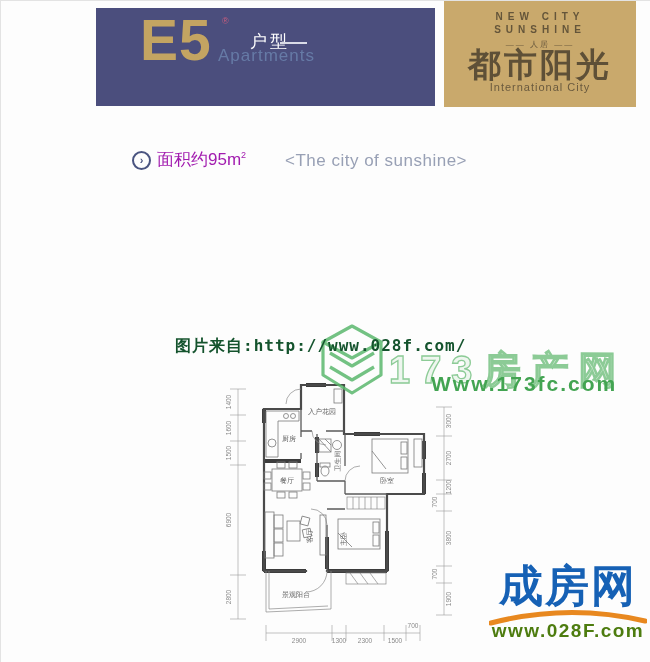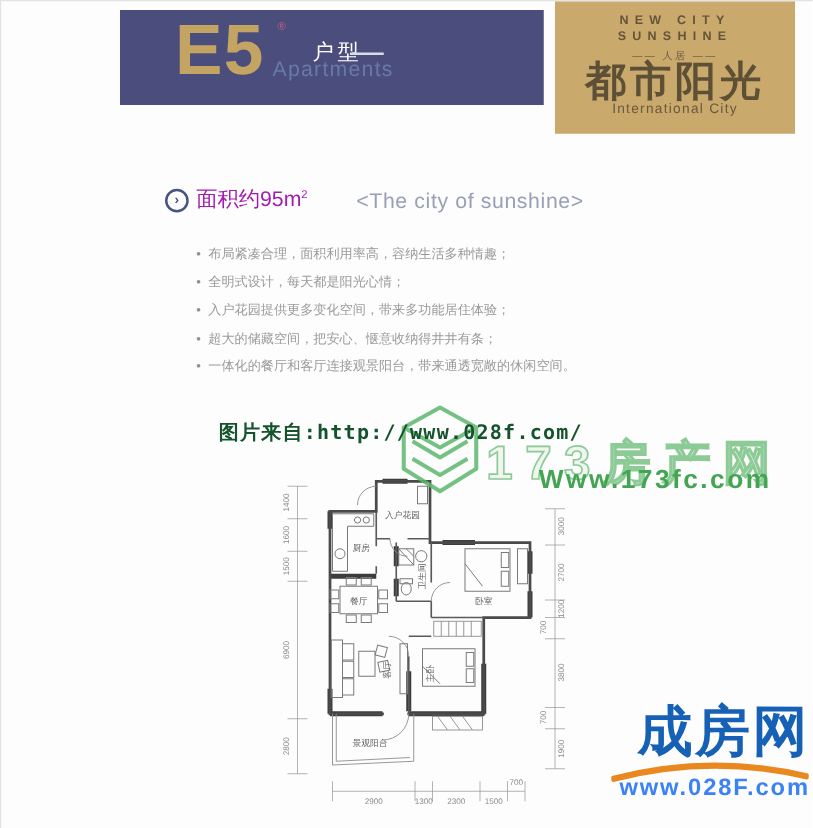--- a/index.html
+++ b/index.html
@@ -1,19 +1,19 @@
 <!DOCTYPE html>
 <html><head>
 <meta charset="utf-8">
 <style>
   html,body{margin:0;padding:0;background:#fff;}
   .page{position:relative;width:650px;height:662px;background:#fdfdfd;border:1px solid #e3e3e3;
         font-family:"Liberation Sans",sans-serif;overflow:hidden;}
   
-  .banner{position:absolute;left:95px;top:7px;width:339px;height:76px;background:#4b4e7d;}
+  .banner{position:absolute;left:95px;top:7px;width:339px;height:98px;background:#4b4e7d;}
   .e5{position:absolute;left:44px;top:4px;font-size:57px;font-weight:bold;color:#c3a462;letter-spacing:1px;line-height:1;}
   .reg{position:absolute;left:126px;top:8px;font-size:9px;color:#c75d7e;}
   .hu{position:absolute;left:122px;top:22px;font-size:17px;color:#ffffff;letter-spacing:3px;margin-left:32px;}
   .dash-line{position:absolute;left:184px;top:34px;width:27px;height:2px;background:#d9dbe7;}
   .apartments{position:absolute;left:122px;top:38px;font-size:17px;color:rgba(120,152,194,0.6);letter-spacing:1px;}
   .gold{position:absolute;left:443px;top:0;width:192px;height:106px;background:#c9a96c;text-align:center;color:#64553a;}
   .g1,.g2{font-size:10px;font-weight:bold;letter-spacing:5px;line-height:13px;}
   .g1{margin-top:9px;}
   .g3{font-size:8px;margin-top:3px;letter-spacing:2px;color:#6a5a3e;}
   .gcn{font-size:33px;font-weight:bold;letter-spacing:3px;color:#5e5037;line-height:28px;margin-top:1px;}
@@ -29,24 +29,24 @@
   .bullet-row::before{content:"•";margin-right:6px;color:#8f8f8f;}
   
   .photo-src{position:absolute;left:174px;top:335px;font-family:"DejaVu Sans Mono",monospace;font-weight:bold;
              font-size:16px;color:#14532d;letter-spacing:1px;z-index:5;}
   .wm-logo{position:absolute;left:318px;top:322px;z-index:2;opacity:.85;}
   .wm-site-name{position:absolute;left:388px;top:344px;font-size:38px;font-weight:bold;letter-spacing:10px;
                 color:#eef6ef;-webkit-text-stroke:1.3px #8ccb96;z-index:2;white-space:nowrap;}
   .wm-url{position:absolute;left:430px;top:371px;font-size:21px;font-weight:800;color:#43a452;letter-spacing:2px;z-index:3;white-space:nowrap;}
   .wm-tagline{position:absolute;left:330px;top:390px;font-size:21px;letter-spacing:9px;color:#f0f1ec;
               -webkit-text-stroke:1.1px #a3ab9e;z-index:2;white-space:nowrap;}
-  .cfw{position:absolute;left:487px;top:561px;width:160px;z-index:4;text-align:right;}
+  .cfw{position:absolute;left:487px;top:561px;width:160px;z-index:4;text-align:center;}
   .cfw-name{font-size:44px;font-weight:900;color:#1661b5;letter-spacing:2px;line-height:48px;}
   .cfw-arc{display:block;margin:-2px auto 0;}
-  .cfw-url{font-size:19px;font-weight:bold;color:#3b82f6;letter-spacing:1.5px;margin-top:-6px;}
+  .cfw-url{font-size:19px;font-weight:bold;color:#4d7c0f;letter-spacing:1.5px;margin-top:-6px;}
   
   .plan{position:absolute;left:193px;top:380px;z-index:1;}
   .w2{stroke:#4a4a4a;stroke-width:2.2;fill:none;stroke-linecap:square;}
   .w1{stroke:#5a5a5a;stroke-width:1.3;fill:none;}
   .thin{stroke:#8a8a8a;stroke-width:0.7;fill:none;}
   .furn{stroke:#7a7a7a;stroke-width:0.8;fill:none;}
   .dark{fill:#3c3c3c;}
   .dim{stroke:#9a9a9a;stroke-width:0.6;}
   .dimt{fill:#8a8a8a;font-size:6.5px;font-family:"Liberation Sans",sans-serif;}
   .room{fill:#5f5f5f;font-size:7px;font-family:"Liberation Sans",sans-serif;}
@@ -69,27 +69,20 @@
     <div class="g2">SUNSHINE</div>
     <div class="g3">—— 人居 ——</div>
     <div class="gcn">都市阳光</div>
     <div class="gen">International City</div>
   </div>
 
   <div class="area-icon">›</div>
   <div class="area-text"><span>面积约95m</span><sup>2</sup></div>
   <div class="slogan">&lt;The city of sunshine&gt;</div>
 
-  <div class="bullets">
-    <div class="bullet-row">布局紧凑合理，面积利用率高，容纳生活多种情趣；</div>
-    <div class="bullet-row">全明式设计，每天都是阳光心情；</div>
-    <div class="bullet-row">入户花园提供更多变化空间，带来多功能居住体验；</div>
-    <div class="bullet-row">超大的储藏空间，把安心、惬意收纳得井井有条；</div>
-    <div class="bullet-row">一体化的餐厅和客厅连接观景阳台，带来通透宽敞的休闲空间。</div>
-  </div>
 
   <svg class="wm-logo" width="66" height="80" viewBox="0 0 66 80">
     <g stroke="#5cb86e" stroke-width="3.2" fill="none" stroke-linejoin="round">
       <path d="M33,3 L62,19 L33,35 L4,19 Z"></path>
       <path d="M4,19 V52 L33,70 L62,52 V19"></path>
       <path d="M11,30 L33,43 L55,30"></path>
       <path d="M11,44 L33,57 L55,44"></path>
     </g>
   </svg>
   <div class="wm-site-name">173房产网</div>

